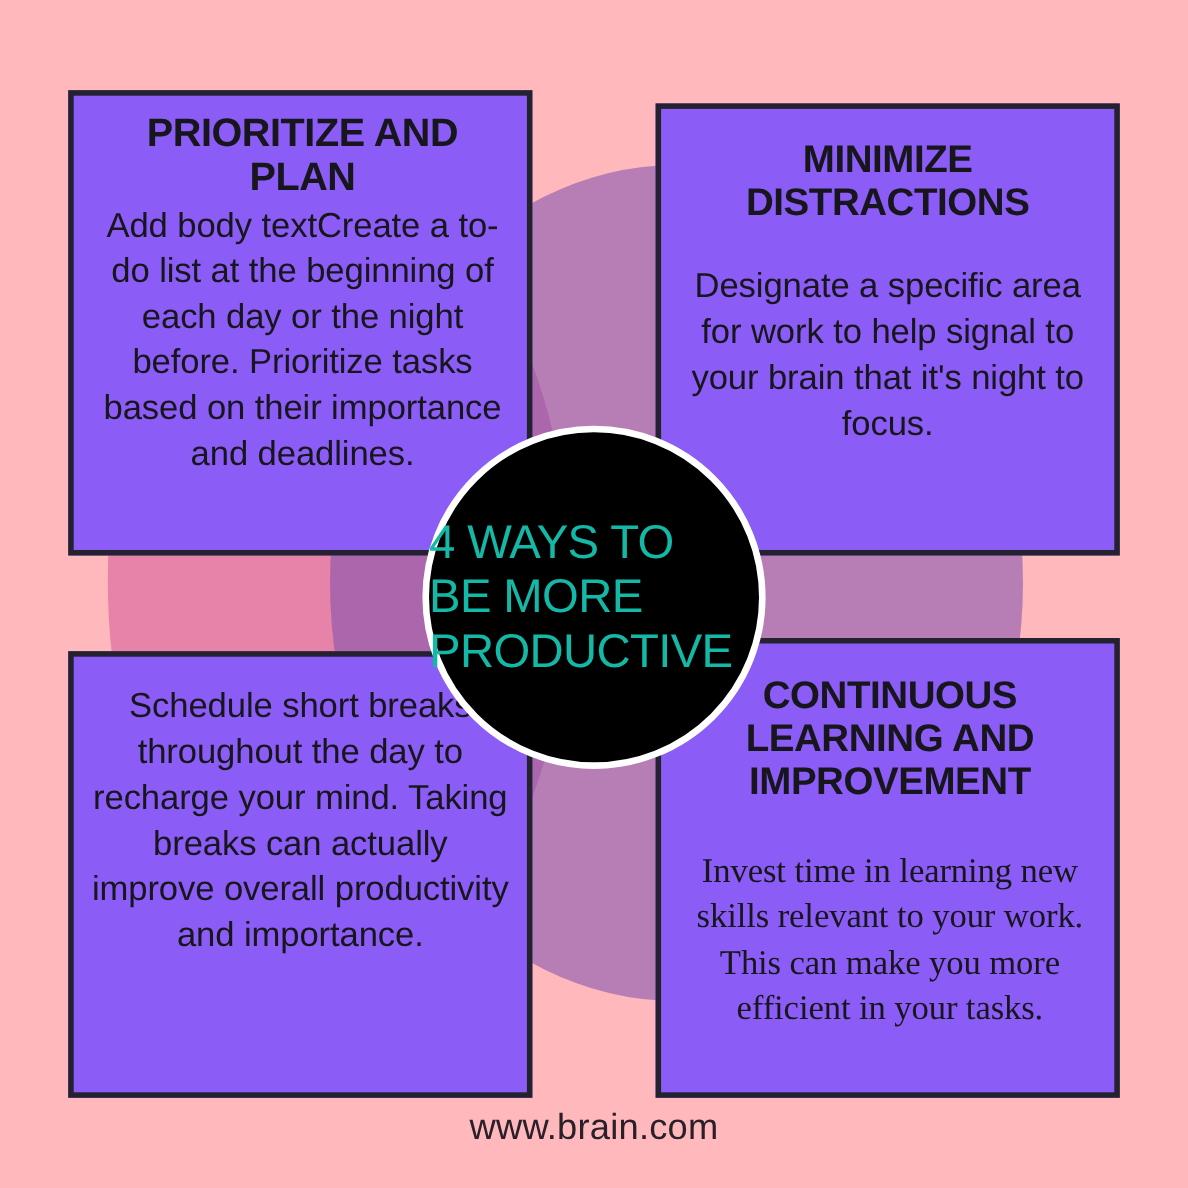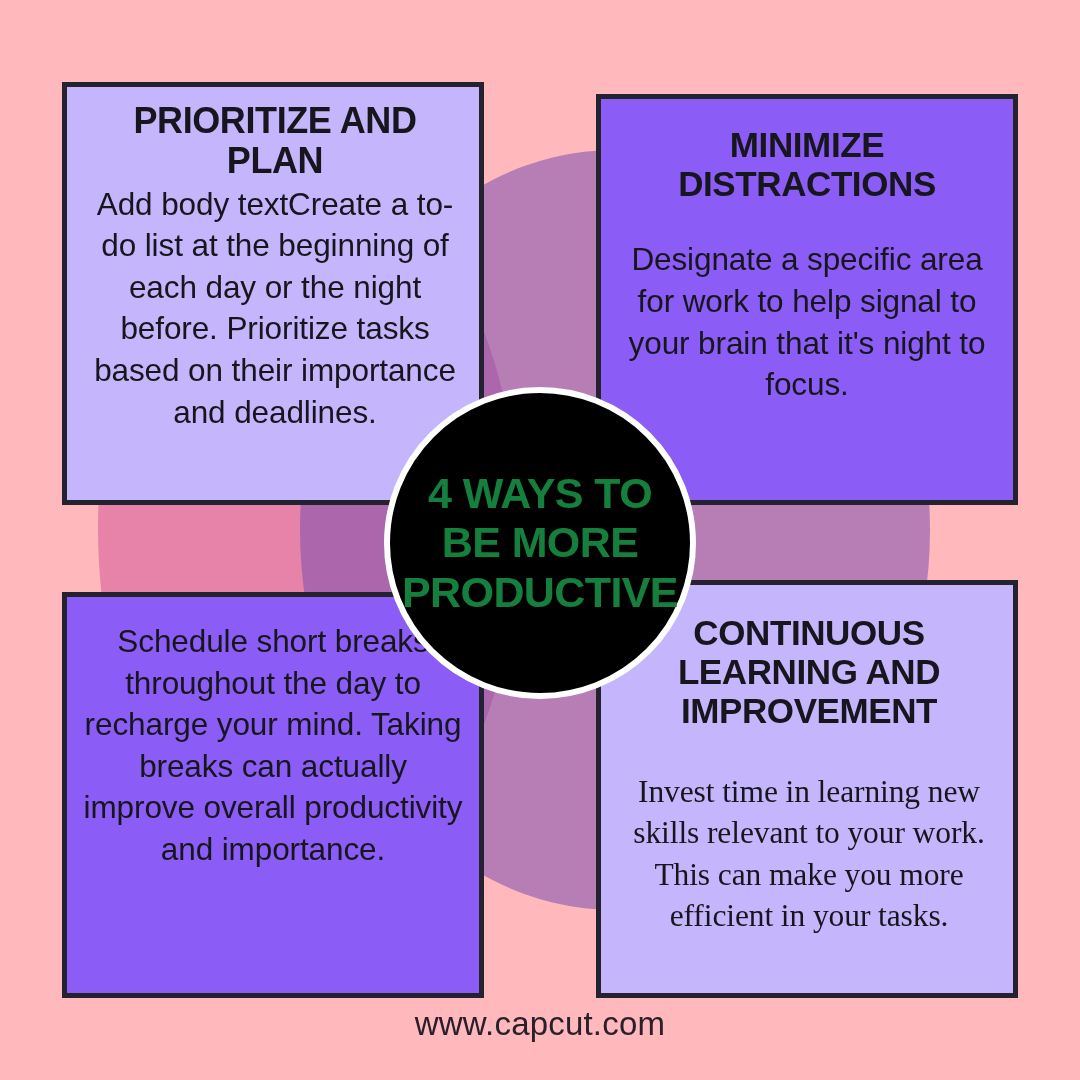--- a/index.html
+++ b/index.html
@@ -62,21 +62,21 @@
   }
 
   .card {
     position: relative;
     border: 5px solid #252230;
     box-sizing: border-box;
     padding: 14px 16px 10px 16px;
     text-align: center;
     overflow: hidden;
   }
-  .card-green { background: #c4b5fd; padding-left: 20px; }
+  .card-green { background: #8b5cf6; padding-left: 20px; }
   .card-blue  { background: #8b5cf6; margin-top: 12px; }
 
   .card-title {
     font-size: 35px;
     font-weight: 800;
     line-height: 1.12;
     letter-spacing: -0.4px;
     color: #17161c;
     margin: 0 0 2px 0;
     white-space: pre-line;
@@ -109,25 +109,25 @@
     background: #000000;
     border: 6px solid #ffffff;
     box-sizing: border-box;
     display: flex;
     align-items: center;
     justify-content: center;
     z-index: 5;
   }
   .badge-text {
     font-size: 43px;
-    font-weight: 700;
+    font-weight: 400;
     line-height: 1.14;
     letter-spacing: -0.6px;
-    color: #15803d;
-    text-align: center;
+    color: #14b8a6;
+    text-align: left;
     white-space: pre-line;
     width: 360px;
   }
 
   
   .footer {
     position: absolute;
     left: 0;
     right: 0;
     top: 1005px;
@@ -172,15 +172,15 @@
     </div>
 
   </div>
 
   <div class="badge">
     <div class="badge-text">4 WAYS TO
 BE MORE
 PRODUCTIVE</div>
   </div>
 
-  <div class="footer">www.capcut.com</div>
+  <div class="footer">www.brain.com</div>
 
 </div>
 
 </body></html>

